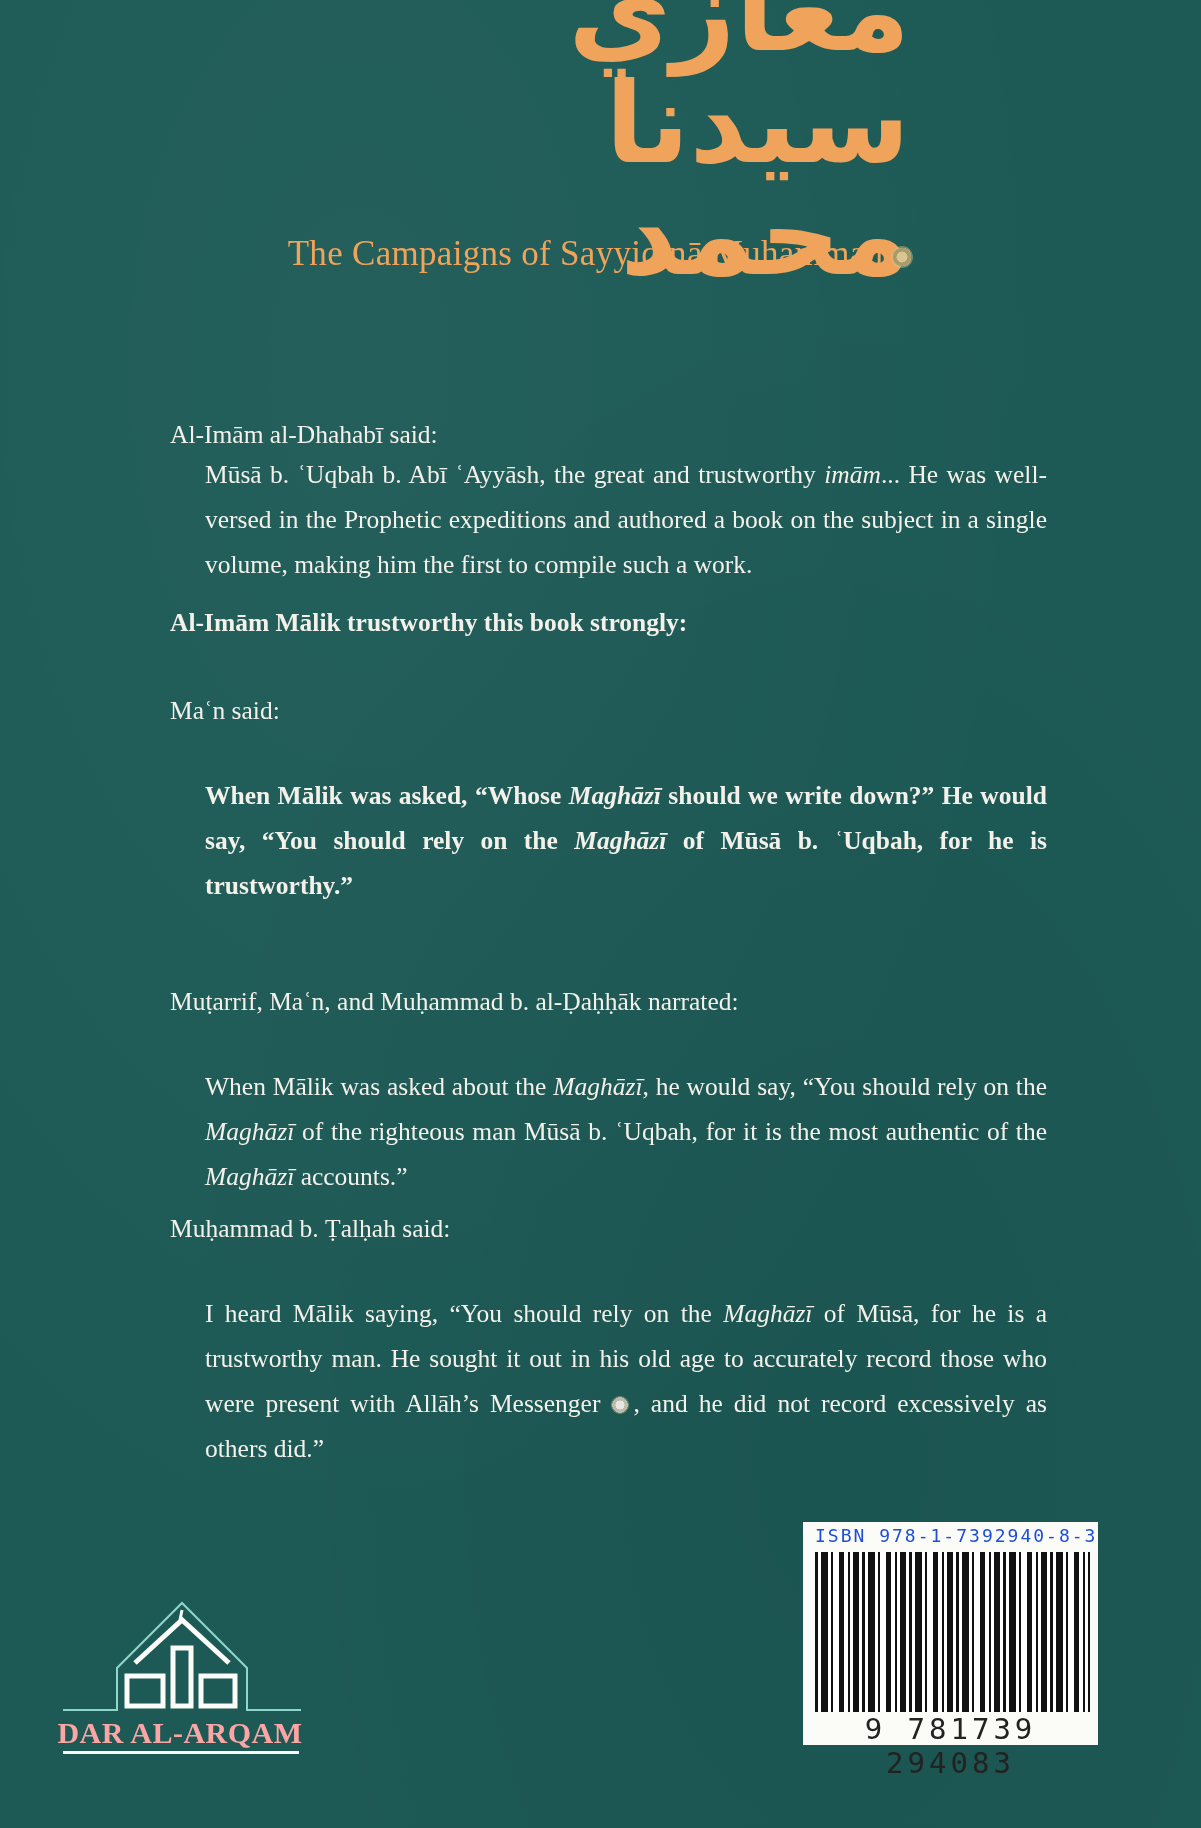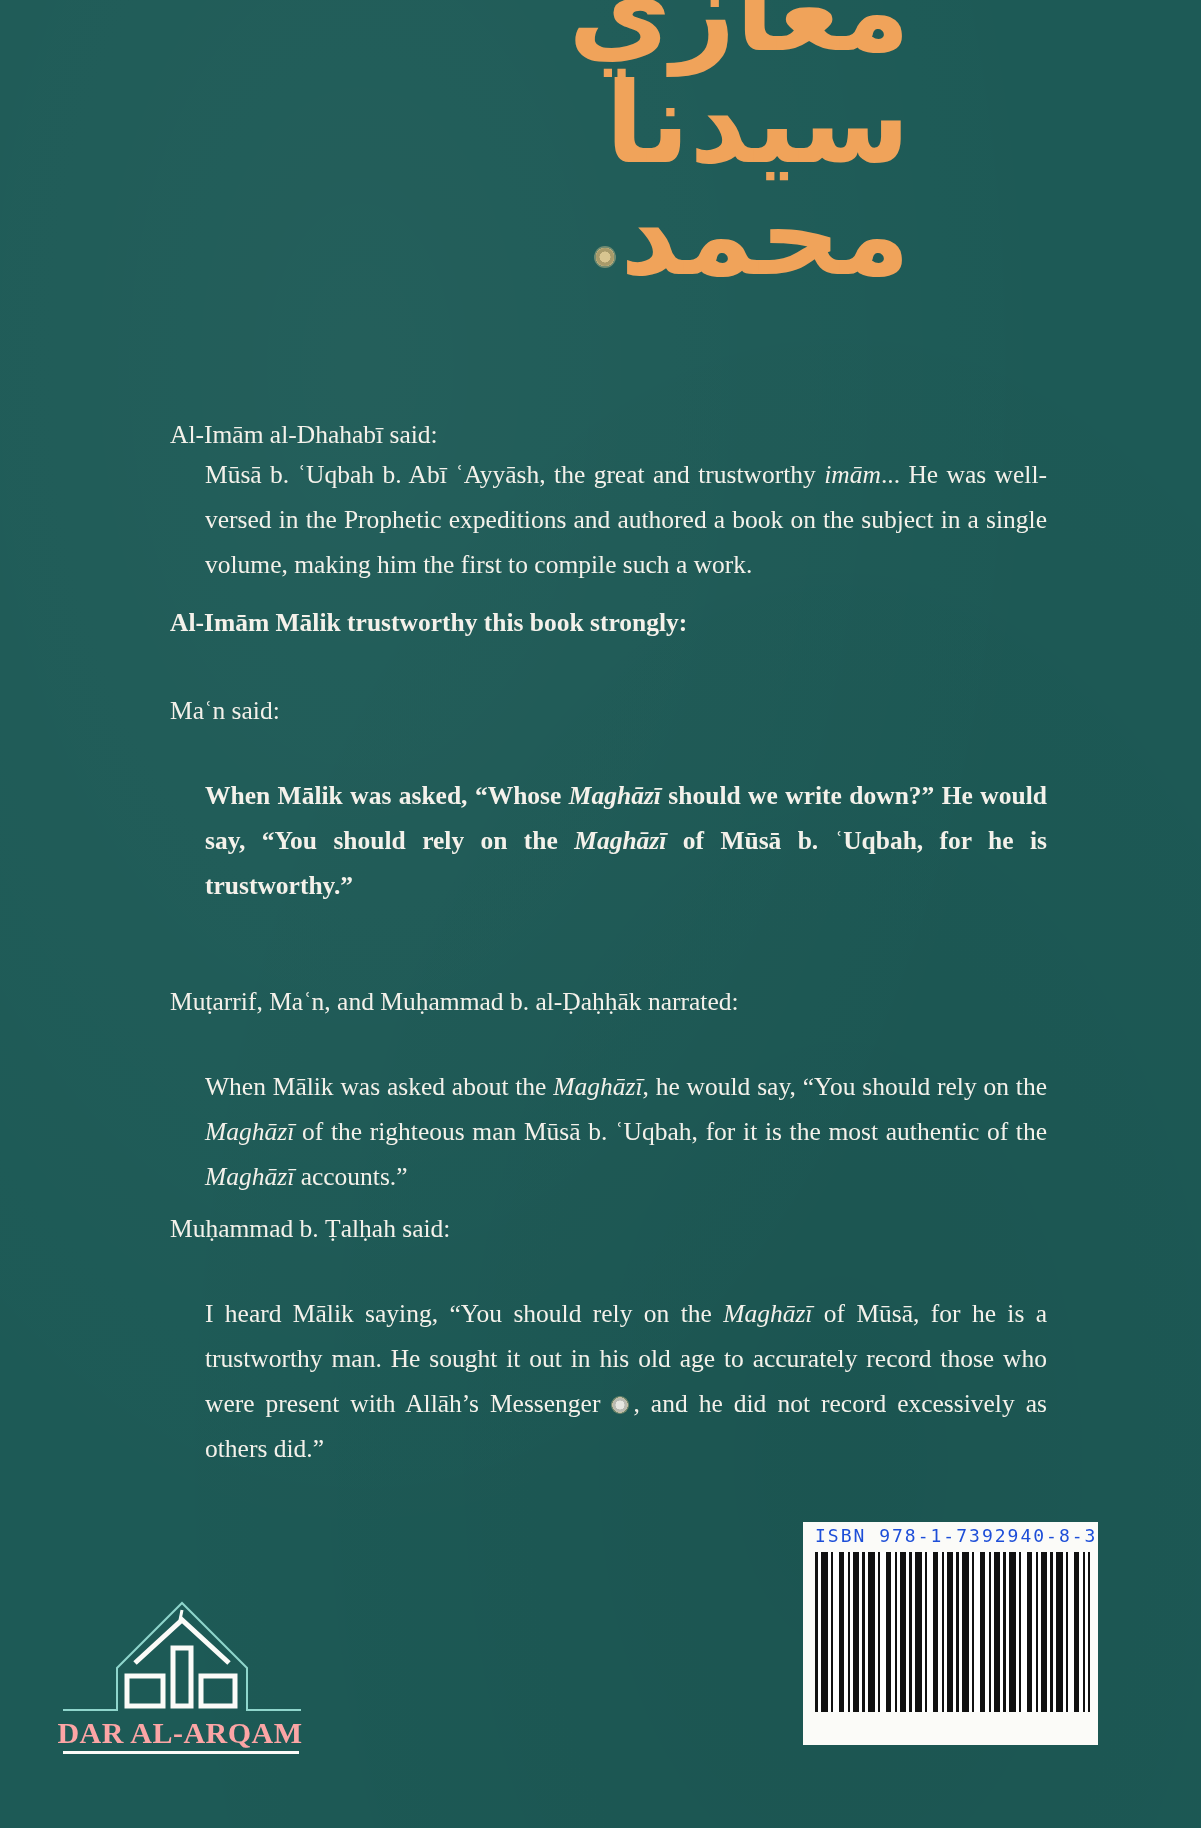--- a/index.html
+++ b/index.html
@@ -73,21 +73,21 @@
     font-family: "Liberation Serif", serif; font-weight: bold;
     font-size: 30px; color: #fca5a5; letter-spacing: 0.5px;
   }
   #logo-underline { left: 8px; top: 153px; width: 236px; height: 3px; background: #fbfbf8; }
 </style>
 </head>
 <body>
 
 <div class="abs" id="calligraphy">مغازي سيدنا محمد</div>
 <div class="abs" id="subtitle">
-  <span class="seal"></span>
+  <span>The Campaigns of Sayyidinā Muḥammad</span><span class="seal"></span>
 </div>
 
 <div class="abs p lead" style="top:375px;margin-top:37px;">Al-Imām al-Dhahabī said:</div>
 <div class="abs p quote" style="top:436px;margin-top:16px;">
   <span>Mūsā b. ʿUqbah b. Abī ʿAyyāsh, the great and trustworthy </span><em>imām</em><span>... He was well-versed in the Prophetic expeditions and authored a book on the subject in a single volume, making him the first to compile such a work.</span>
 </div>
 
 <div class="abs p lead bold" style="top:600px;">Al-Imām Mālik trustworthy this book strongly:</div>
 
 <div class="abs p lead" style="top:688px;">Maʿn said:</div>
@@ -114,13 +114,14 @@
     <rect x="146" y="78" width="34" height="30" fill="none" stroke="#fbfbf8" stroke-width="5"></rect>
     <line x1="127" y1="12" x2="125" y2="22" stroke="#fbfbf8" stroke-width="3"></line>
   </svg>
   <div class="abs" id="logo-name">DAR AL-ARQAM</div>
   <div class="abs" id="logo-underline"></div>
 </div>
 
 <div class="abs" id="barcode-box">
   <div class="abs" id="isbn-text">ISBN 978-1-7392940-8-3</div>
   <div class="abs" id="bars"></div>
+  <div class="abs" id="ean-text">9 781739 294083</div>
 </div>
 
 </body></html>

